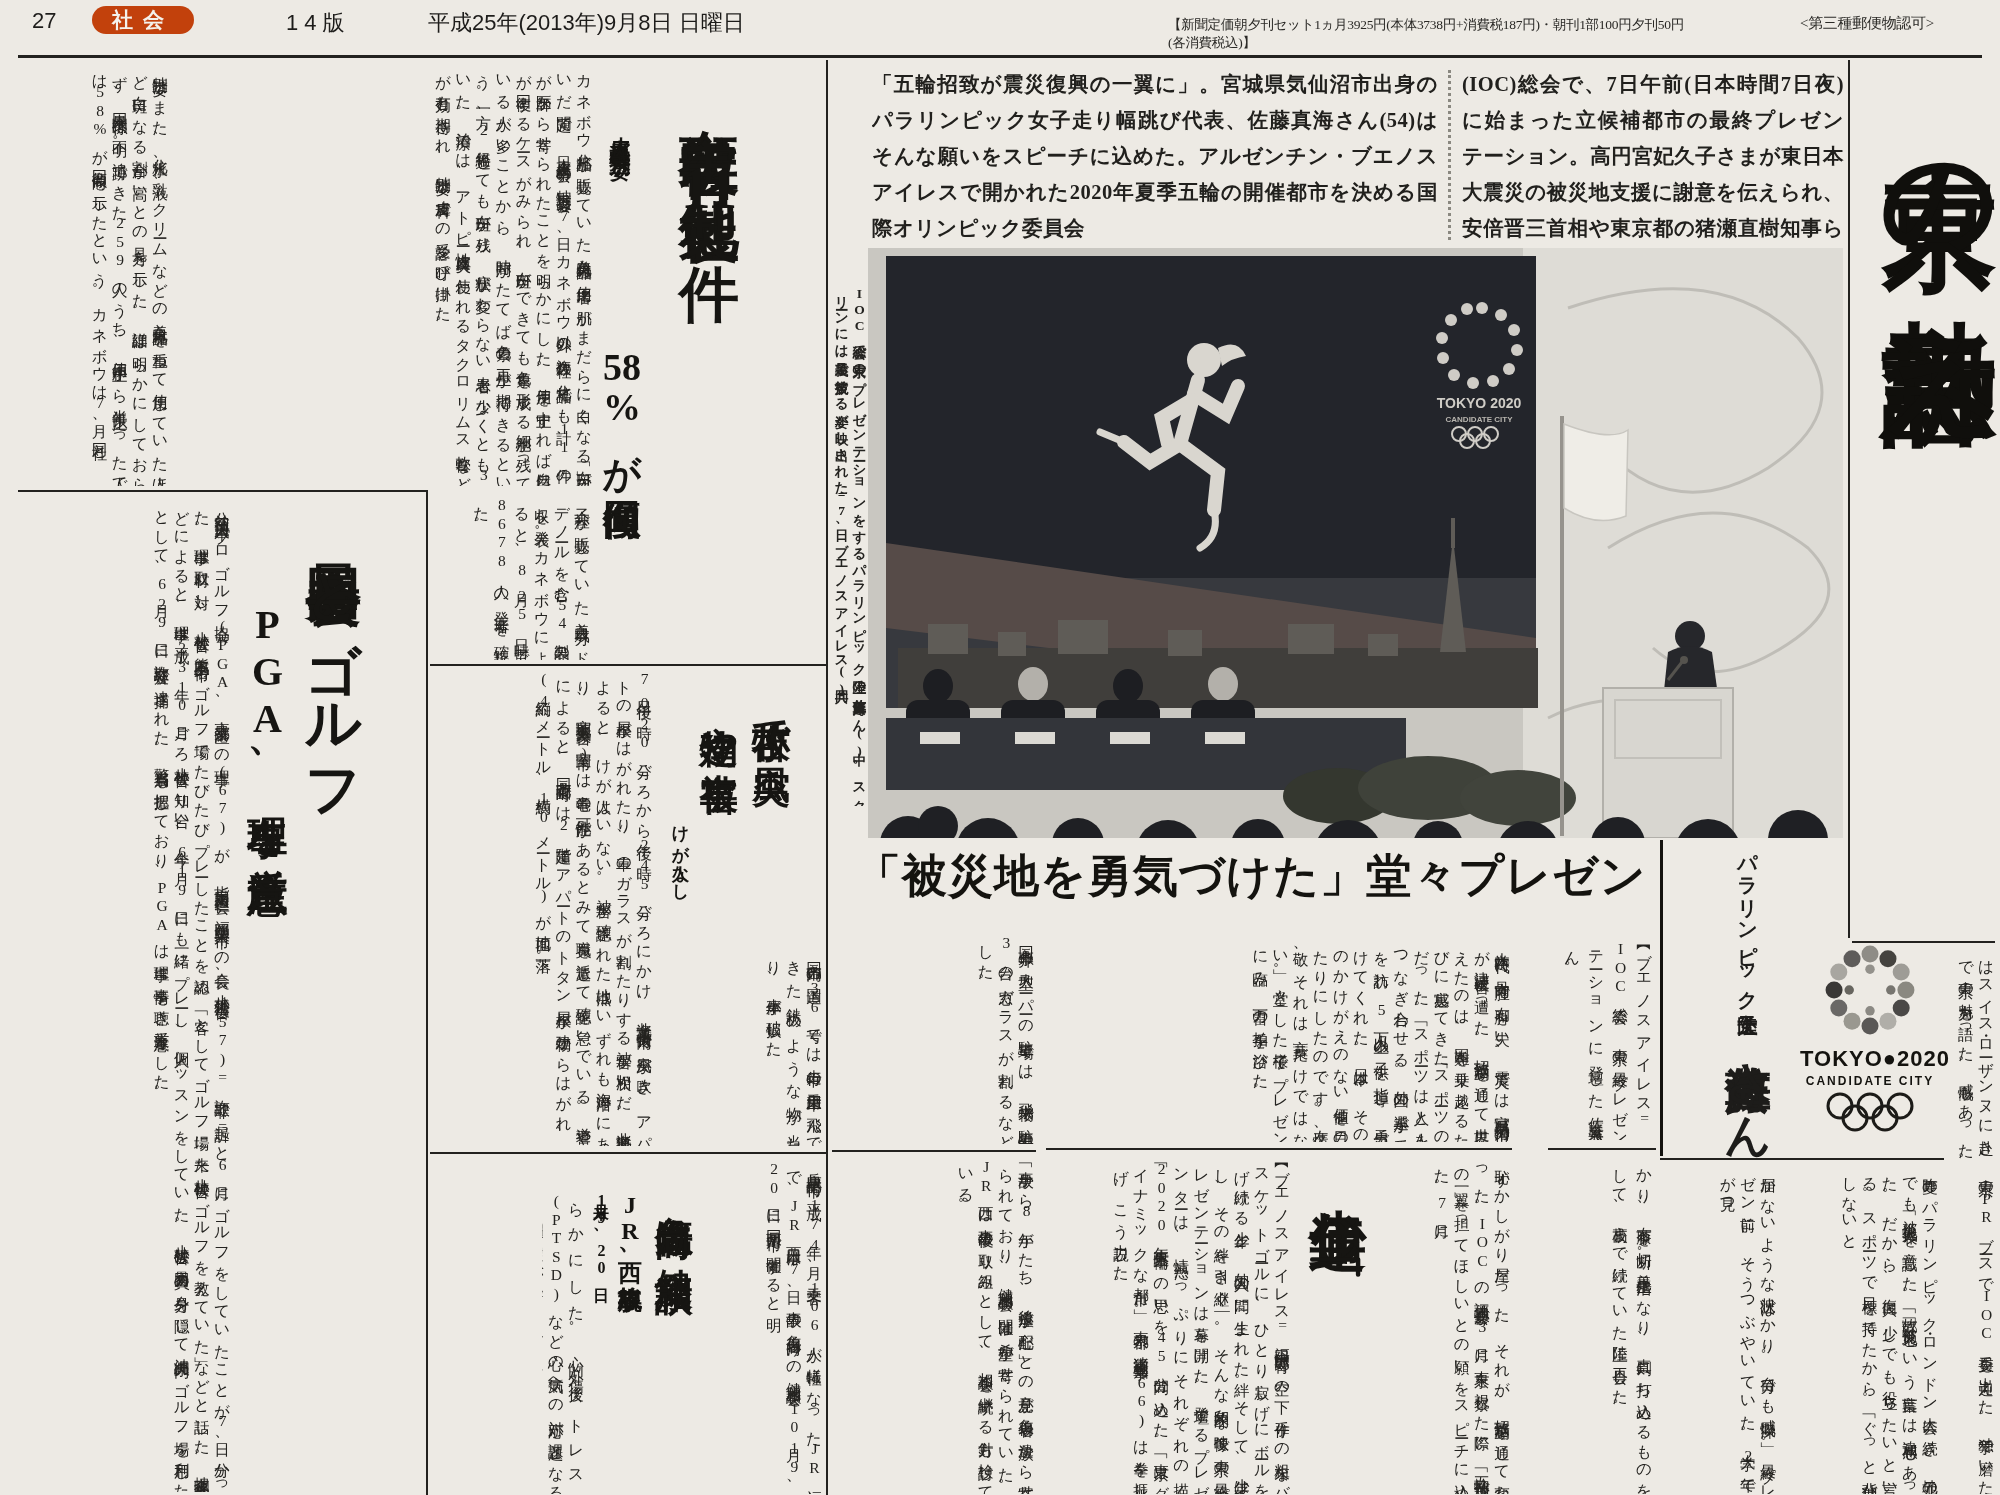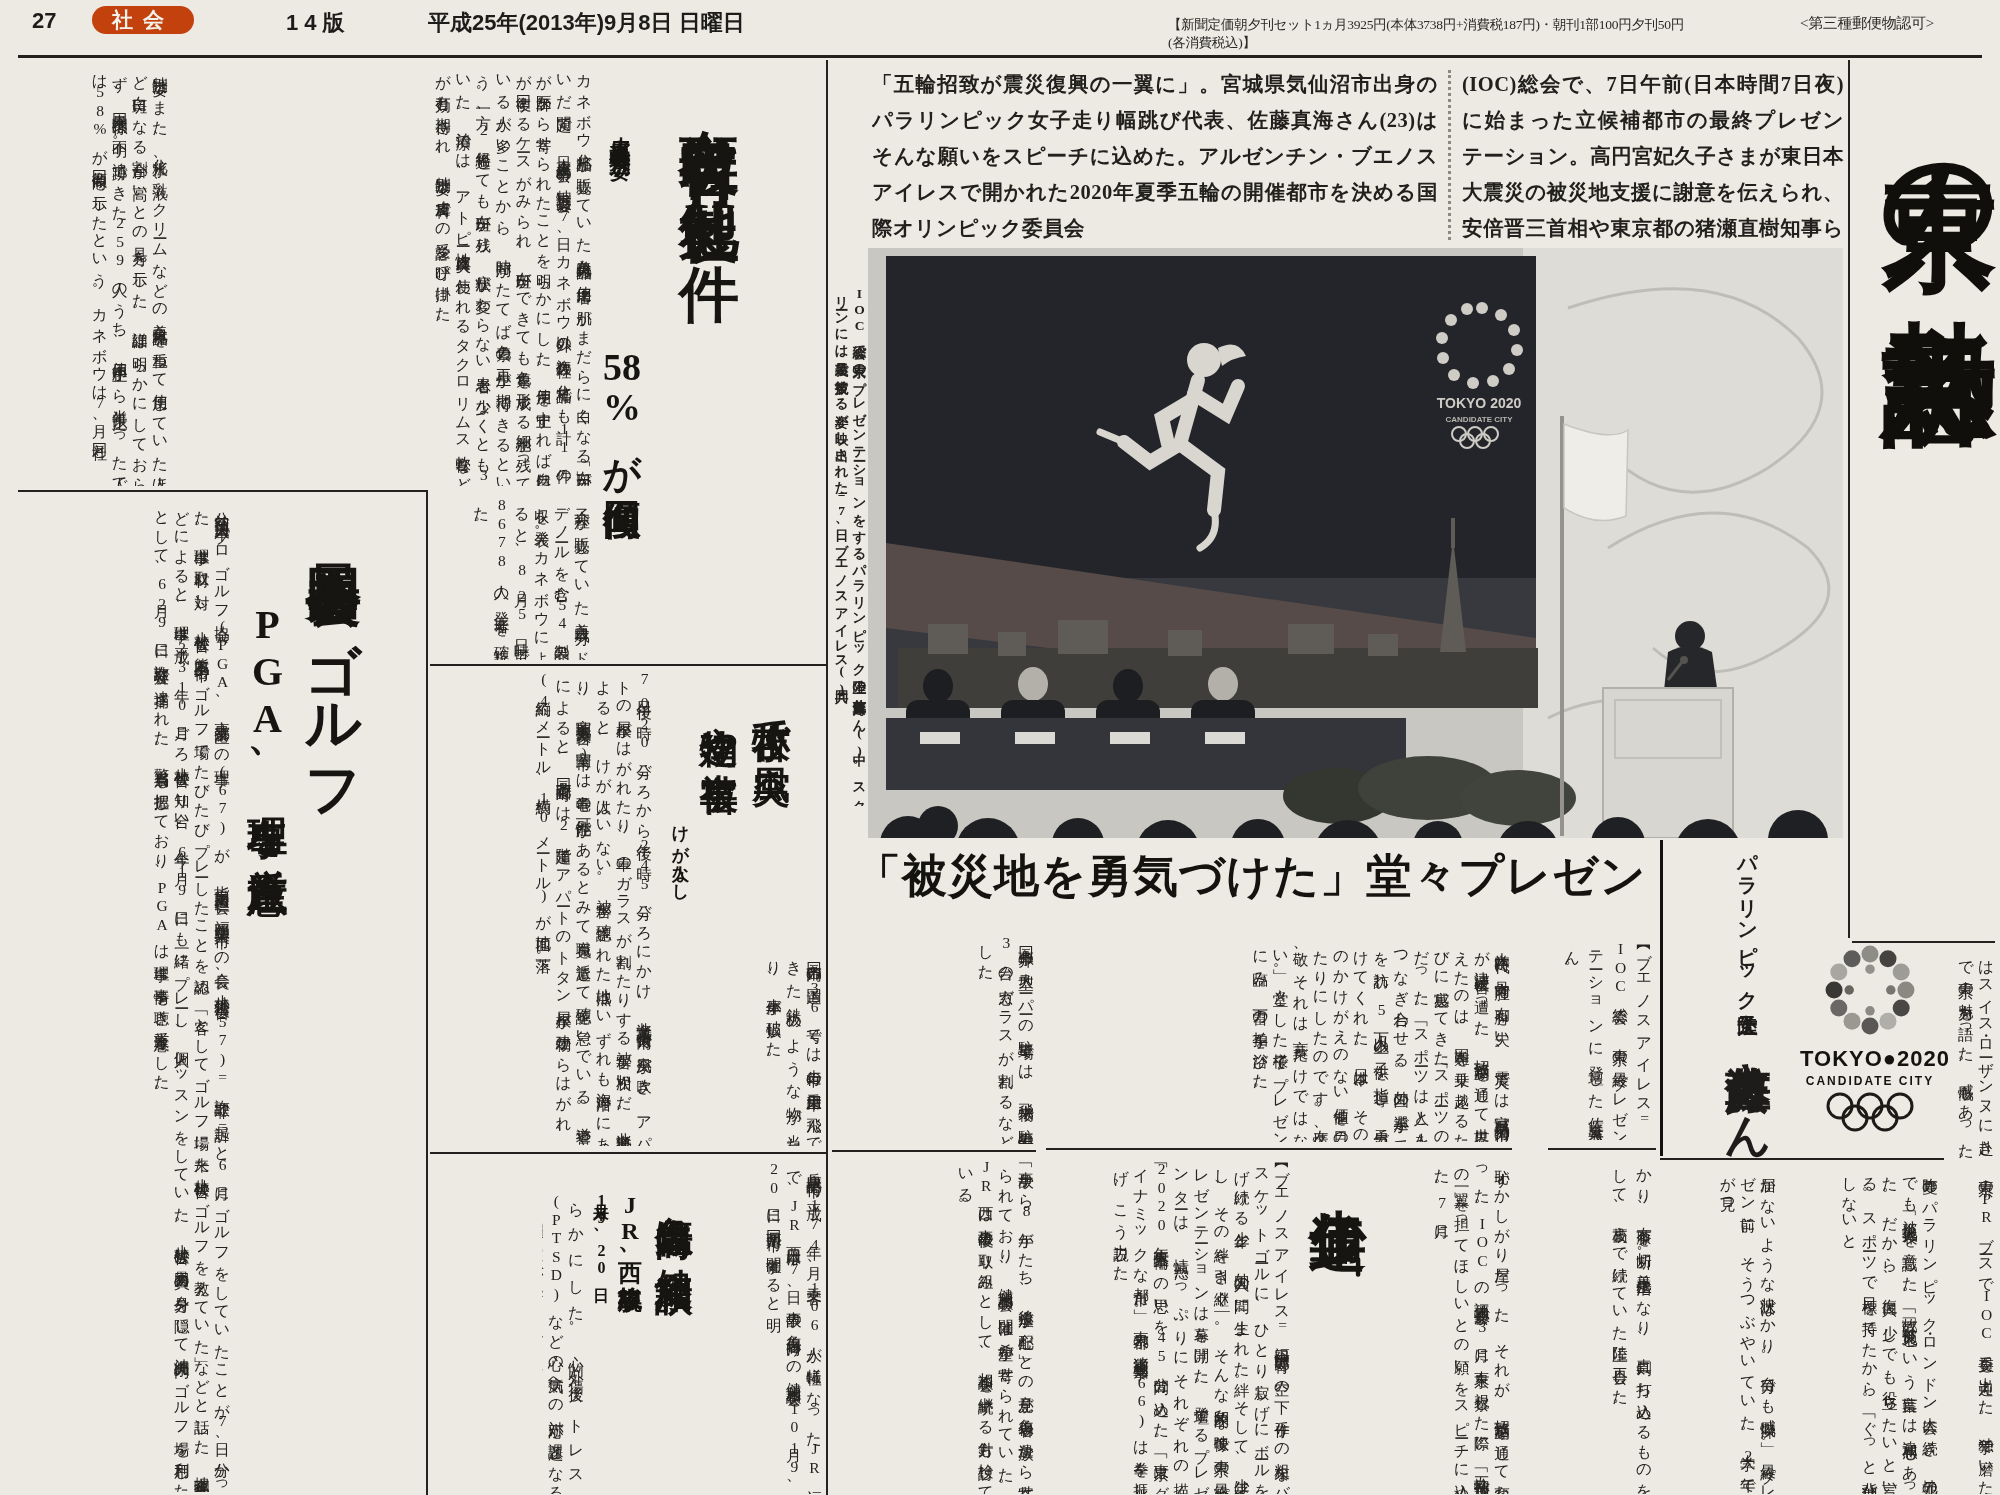--- a/index.html
+++ b/index.html
@@ -22,21 +22,21 @@
   .tcy { text-combine-upright:all; }
   .rule-h { position:absolute; background:#23221f; height:2px; }
   .rule-h.thick { height:3px; }
   .rule-v { position:absolute; background:#23221f; width:2px; }
   .dotted-v { position:absolute; width:0; border-left:3px dotted #8a8880; }
   .lead { position:absolute; font-size:20.5px; line-height:36px; text-align:justify;
           letter-spacing:0.5px; overflow:hidden; font-weight:600; color:#21201d; }
   .badge { display:inline-block; background:#c2410c; color:#f4f2ec; border-radius:16px;
            padding:3px 20px 4px; font-size:21px; font-weight:700; letter-spacing:10px;
            font-family:"Liberation Sans","DejaVu Sans",sans-serif; line-height:1; }
-  .hdr-item { font-weight:700; font-size:22px; font-family:"Liberation Sans","DejaVu Sans",sans-serif; }
+  .hdr-item { font-weight:400; font-size:22px; font-family:"Liberation Sans","DejaVu Sans",sans-serif; }
   .masthead { font-size:36px; font-weight:700; letter-spacing:30px; color:#14130f;
               font-family:"Liberation Serif","DejaVu Serif",serif; }
   .smallnote { font-size:13.5px; color:#2a2926; letter-spacing:-0.3px; }
   .caption { font-size:13.5px; line-height:1.32; letter-spacing:0.06em; font-weight:600; }
   .photo-frame { position:absolute; overflow:hidden; background:#4d7c0f; }
 </style>
 </head>
 <body>
 
 <div class="abs" style="left:0;top:12;width:2000px;height:42px;">
@@ -84,21 +84,21 @@
 
 <div class="vtext" style="left:712px;top:1160px;width:112px;height:334px;">兵庫県尼崎市で平成17年4月、乗客106人が犠牲になったJR福知山線脱線事故で、JR西日本は7日、事故の負傷者向けの健康相談会を10月19、20日に同県川西市で開催すると明</div>
 <div class="vhead hserif" style="left:648px;top:1186px;height:308px;font-size:38px;letter-spacing:2px;">負傷者向け健康相談</div>
 <div class="vhead hserif" style="left:614px;top:1192px;height:300px;font-size:24px;font-weight:700;">JR西、脱線事故</div>
 <div class="vhead" style="left:590px;top:1192px;height:170px;font-size:16px;font-weight:600;">来月19、20日</div>
 <div class="vtext" style="left:542px;top:1192px;width:44px;height:302px;">らかにした。心的外傷後ストレス障害(PTSD)など心の病気への対応が課題となる中、開催を望む声が寄せられていた。</div>
 <div class="vtext" style="left:832px;top:1158px;width:204px;height:336px;">「事故から8年がたち、後遺症が心配だ」との意見が負傷者や遺族から寄せられており、健康相談会の開催は希望が寄せられていた。JR西は事故後の取り組みとして、相談会を継続する方針も検討している。</div>
 
 <div class="rule-v" style="left:826px;top:60px;height:1435px;"></div>
 
-<div class="lead" style="left:872px;top:66px;width:566px;height:180px;">「五輪招致が震災復興の一翼に」。宮城県気仙沼市出身のパラリンピック女子走り幅跳び代表、佐藤真海さん(23)はそんな願いをスピーチに込めた。アルゼンチン・ブエノスアイレスで開かれた2020年夏季五輪の開催都市を決める国際オリンピック委員会</div>
+<div class="lead" style="left:872px;top:66px;width:566px;height:180px;">「五輪招致が震災復興の一翼に」。宮城県気仙沼市出身のパラリンピック女子走り幅跳び代表、佐藤真海さん(54)はそんな願いをスピーチに込めた。アルゼンチン・ブエノスアイレスで開かれた2020年夏季五輪の開催都市を決める国際オリンピック委員会</div>
 <div class="dotted-v" style="left:1448px;top:70px;height:170px;"></div>
 <div class="lead" style="left:1462px;top:66px;width:382px;height:180px;">(IOC)総会で、7日午前(日本時間7日夜)に始まった立候補都市の最終プレゼンテーション。高円宮妃久子さまが東日本大震災の被災地支援に謝意を伝えられ、安倍晋三首相や東京都の猪瀬直樹知事らが「復興五輪」を訴えた。(1面参照)</div>
 
 <div class="vtext caption" style="left:830px;top:286px;width:38px;height:520px;">IOC総会で東京のプレゼンテーションをするパラリンピック陸上の佐藤真海さん(中)。スクリーンには義足で競技する姿が映し出された=7日、ブエノスアイレス(共同)</div>
 
 <div class="photo-frame" style="left:868px;top:248px;width:975px;height:590px;">
 <svg width="975" height="590" viewBox="0 0 975 590">
   <rect width="975" height="590" fill="#c9c7c1"></rect>
   <rect x="655" width="320" height="590" fill="#dedcd6"></rect>
   <g stroke="#bfbdb7" stroke-width="3" fill="none">

